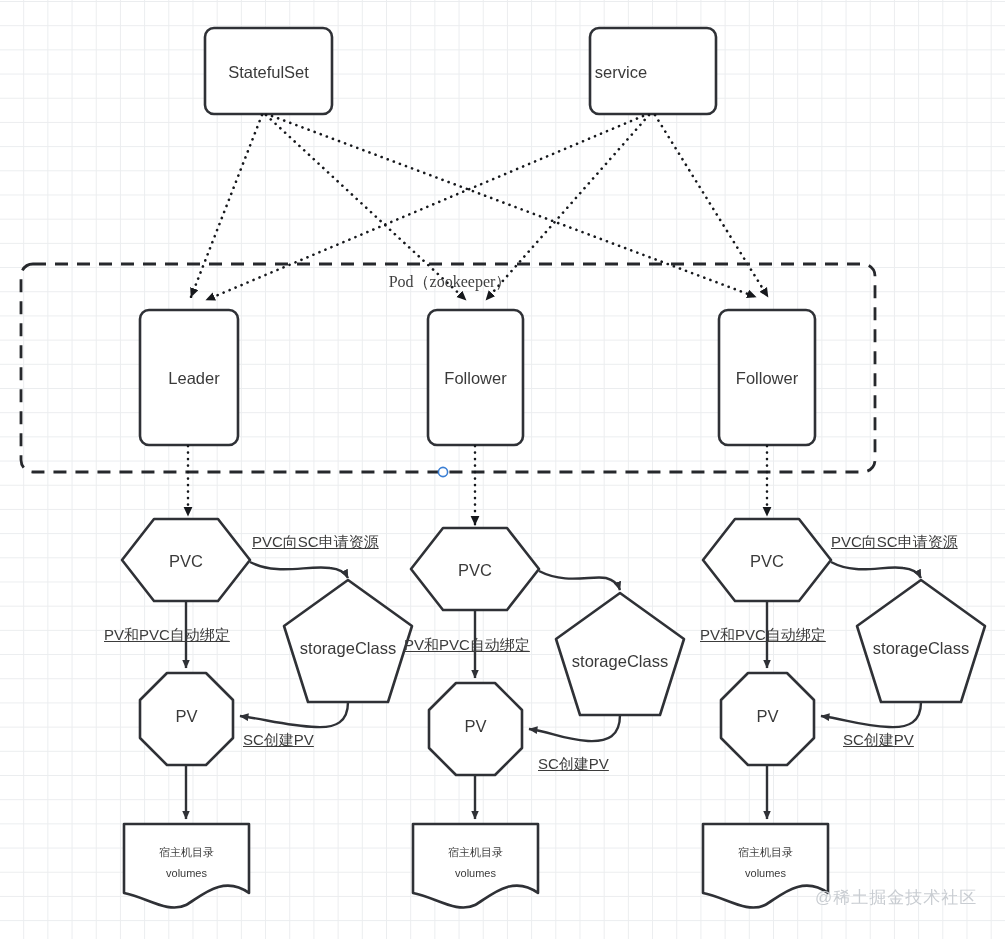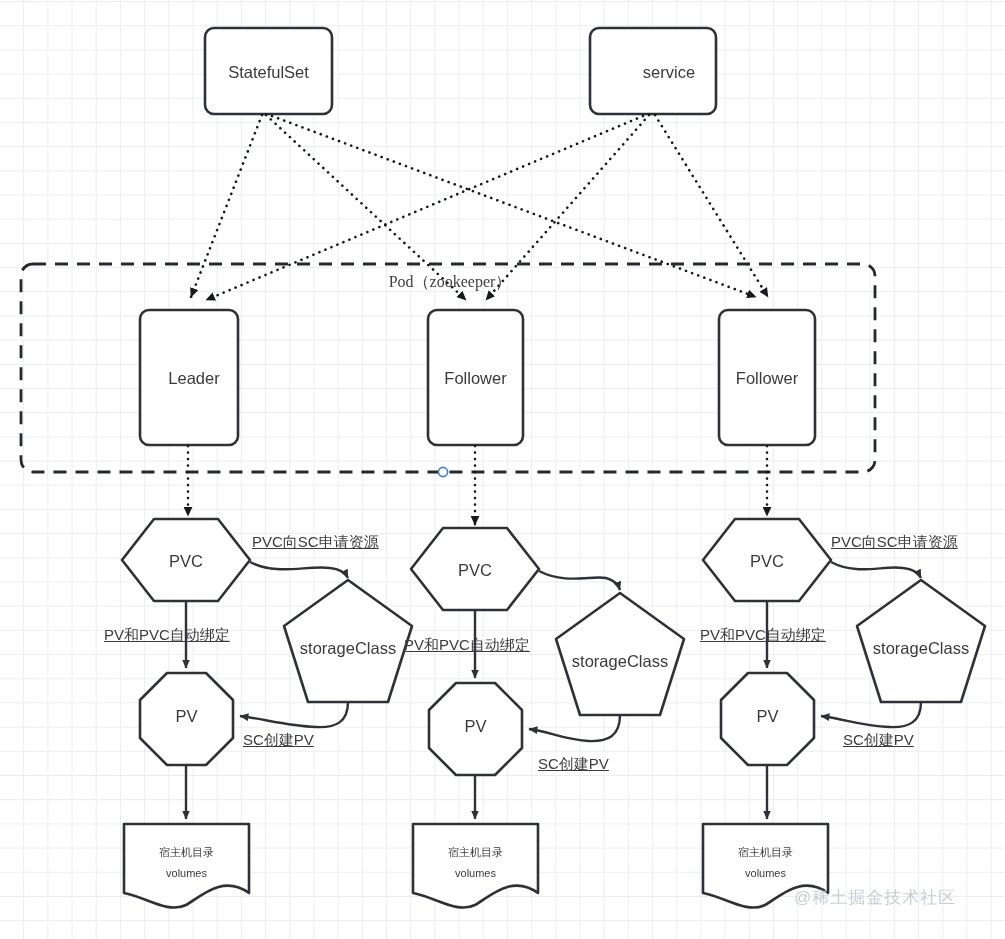--- a/index.html
+++ b/index.html
@@ -194,21 +194,21 @@
     </g>
     <g>
       <path class="edge-solid" marker-end="url(#arrow-solid)" d="M921,702 C921,722 909,728 889,727 C861,726 845,719 821,716"></path>
     </g>
     <g>
       <path class="edge-solid" marker-end="url(#arrow-solid)" d="M767,765 L767,819"></path>
     </g>
   </svg>
 
   <div class="node-label lbl-node" style="left:205px; top:62px; width:127px;">StatefulSet</div>
-  <div class="node-label lbl-node" style="left:616px; top:62px; width:106px;">service</div>
+  <div class="node-label lbl-node" style="left:568px; top:62px; width:106px;">service</div>
 
   <div class="node-label lbl-container" style="left:300px; top:272px; width:300px;font-family:Liberation Serif, serif;">Pod（zookeeper）</div>
 
   <div class="node-label lbl-node" style="left:140px; top:368px; width:108px;">Leader</div>
   <div class="node-label lbl-node" style="left:428px; top:368px; width:95px;">Follower</div>
   <div class="node-label lbl-node" style="left:719px; top:368px; width:96px;">Follower</div>
 
   <div class="node-label lbl-node" style="left:122px; top:551px; width:128px;">PVC</div>
   <div class="node-label lbl-node" style="left:284px; top:638px; width:128px;">storageClass</div>
   <div class="node-label lbl-node" style="left:140px; top:706px; width:93px;">PV</div>
@@ -228,14 +228,14 @@
 
   <div class="node-label lbl-node" style="left:703px; top:551px; width:128px;">PVC</div>
   <div class="node-label lbl-node" style="left:857px; top:638px; width:128px;">storageClass</div>
   <div class="node-label lbl-node" style="left:721px; top:706px; width:93px;">PV</div>
   <div class="node-label lbl-doc" style="left:703px; top:845px; width:125px;">宿主机目录</div>
   <div class="node-label lbl-doc" style="left:703px; top:866px; width:125px;">volumes</div>
   <div class="node-label lbl-edge" style="left:831px; top:533px;">PVC向SC申请资源</div>
   <div class="node-label lbl-edge" style="left:700px; top:626px;">PV和PVC自动绑定</div>
   <div class="node-label lbl-edge" style="left:843px; top:731px;">SC创建PV</div>
 
-  <div class="watermark" style="left:794px; top:886px;">@稀土掘金技术社区</div>
+  <div class="watermark" style="left:815px; top:886px;">@稀土掘金技术社区</div>
 </div>
 
 </body></html>

